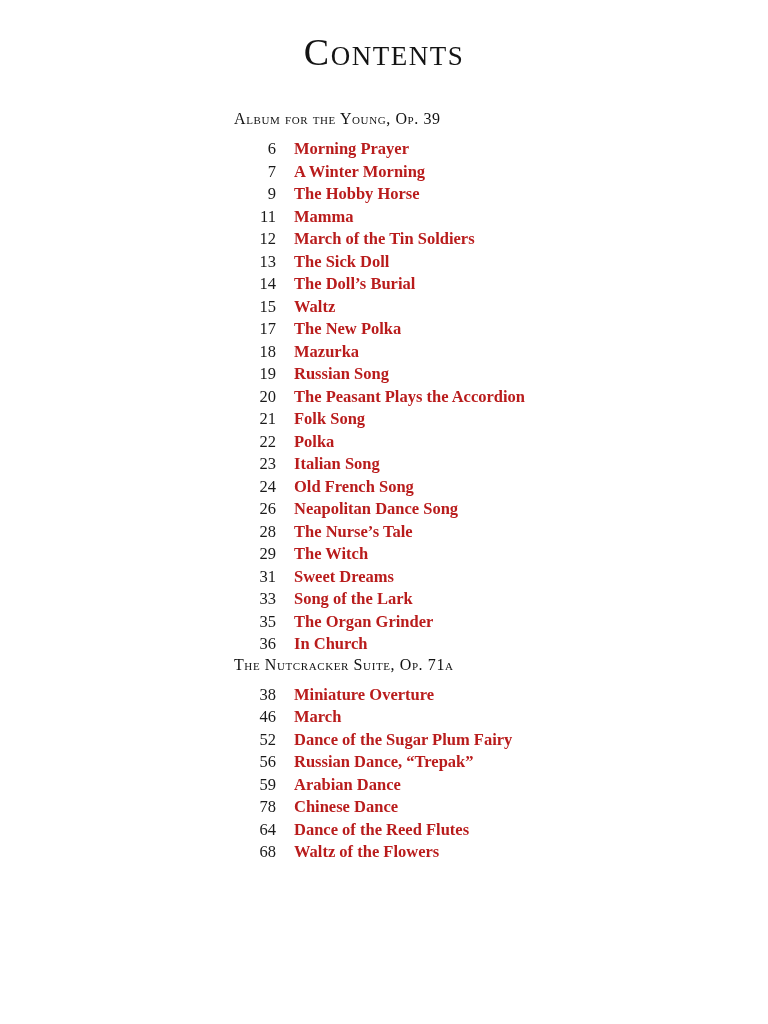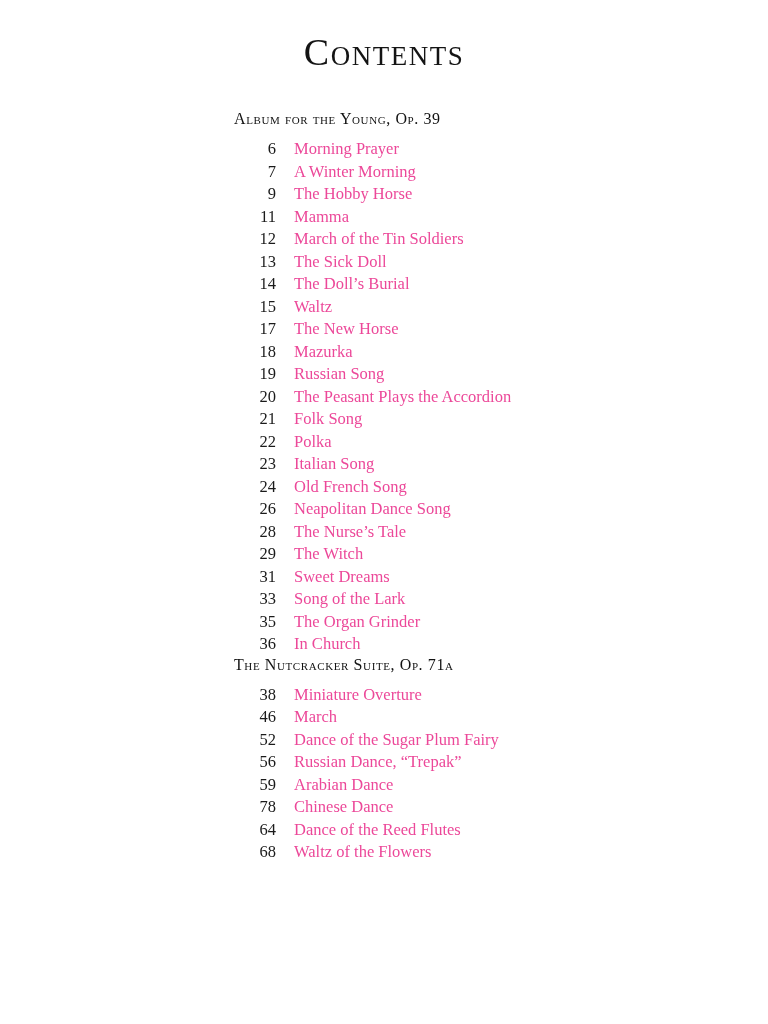--- a/index.html
+++ b/index.html
@@ -62,21 +62,22 @@
     font-size: 16.5px;
   }
   .entry-page {
     width: 42px;
     text-align: right;
     flex: 0 0 42px;
     color: #1a1a1a;
   }
   .entry-title {
     padding-left: 18px;
-    color: #ec4899;
+    color: #b91c1c;
+    font-weight: bold;
   }
 </style>
 </head>
 <body>
 
 <div class="page">
   <h1 class="page-title">Contents</h1>
   <div class="contents-body">
 
     <div class="section">
@@ -109,21 +110,21 @@
         <li class="entry">
           <span class="entry-page">14</span>
           <span class="entry-title">The Doll’s Burial</span>
         </li>
         <li class="entry">
           <span class="entry-page">15</span>
           <span class="entry-title">Waltz</span>
         </li>
         <li class="entry">
           <span class="entry-page">17</span>
-          <span class="entry-title">The New Horse</span>
+          <span class="entry-title">The New Polka</span>
         </li>
         <li class="entry">
           <span class="entry-page">18</span>
           <span class="entry-title">Mazurka</span>
         </li>
         <li class="entry">
           <span class="entry-page">19</span>
           <span class="entry-title">Russian Song</span>
         </li>
         <li class="entry">

